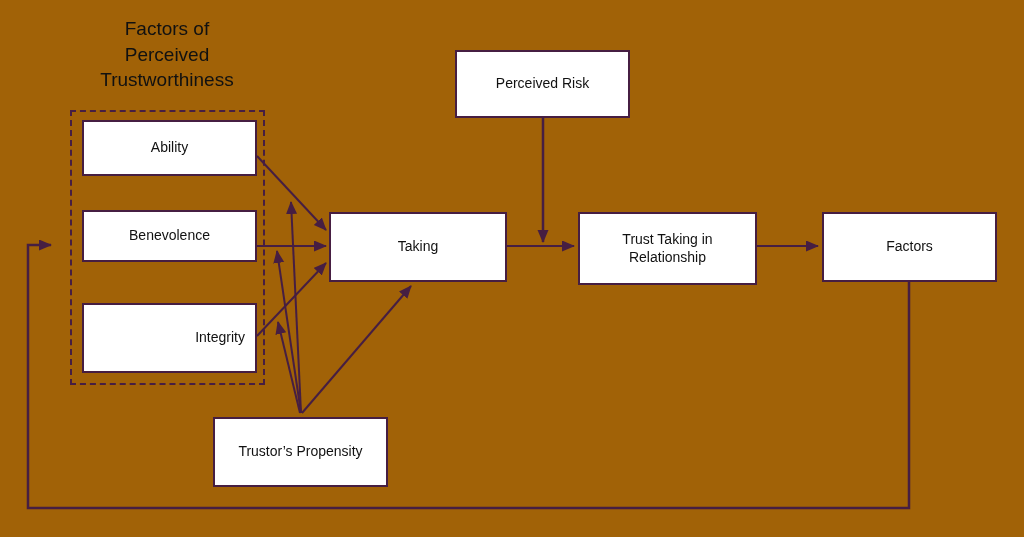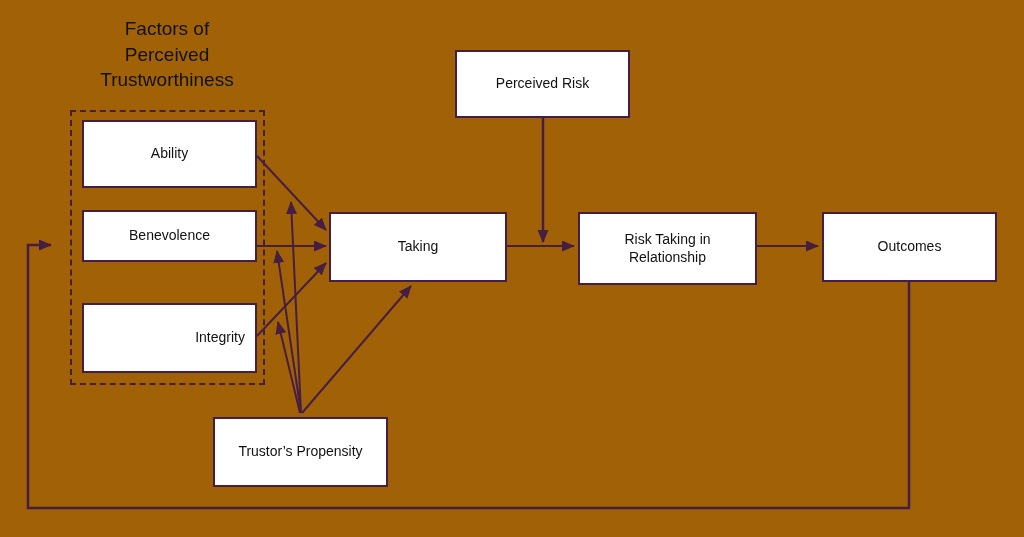--- a/index.html
+++ b/index.html
@@ -30,21 +30,21 @@
     box-sizing:border-box;
   }
   .diagram-title{
     position:absolute;
     text-align:center;
     font-size:19px;line-height:1.35;
     white-space:pre-line;
     color:#111111;
   }
   
-  .n-ability      {left:82px;  top:120px; width:175px; height:68px;}
+  .n-ability      {left:82px;  top:120px; width:175px; height:56px;}
   .n-benevolence  {left:82px;  top:210px; width:175px; height:52px;}
   .n-integrity    {left:82px;  top:303px; width:175px; height:70px;justify-content:flex-end;}
   .n-trust        {left:329px; top:212px; width:178px; height:70px;}
   .n-perceived-risk{left:455px;top:50px;  width:175px; height:68px;}
   .n-risk-taking  {left:578px; top:212px; width:179px; height:73px;}
   .n-outcomes     {left:822px; top:212px; width:175px; height:70px;}
   .n-propensity   {left:213px; top:417px; width:175px; height:70px;text-align:right;}
   .g-factors      {left:70px;  top:110px; width:195px; height:275px;}
   .t-factors      {left:82px;  top:16px;  width:170px;}
 </style>
@@ -96,24 +96,24 @@
 
   <div class="node n-trust">
     <span>Taking</span>
   </div>
 
   <div class="node n-perceived-risk">
     <span>Perceived Risk</span>
   </div>
 
   <div class="node n-risk-taking">
-    <span>Risk Taking in Relationship</span>
+    <span>Trust Taking in Relationship</span>
   </div>
 
   <div class="node n-outcomes">
-    <span>Outcomes</span>
+    <span>Factors</span>
   </div>
 
   <div class="node n-propensity">
     <span>Trustor’s Propensity</span>
   </div>
 
 </div>
 
 </body></html>

